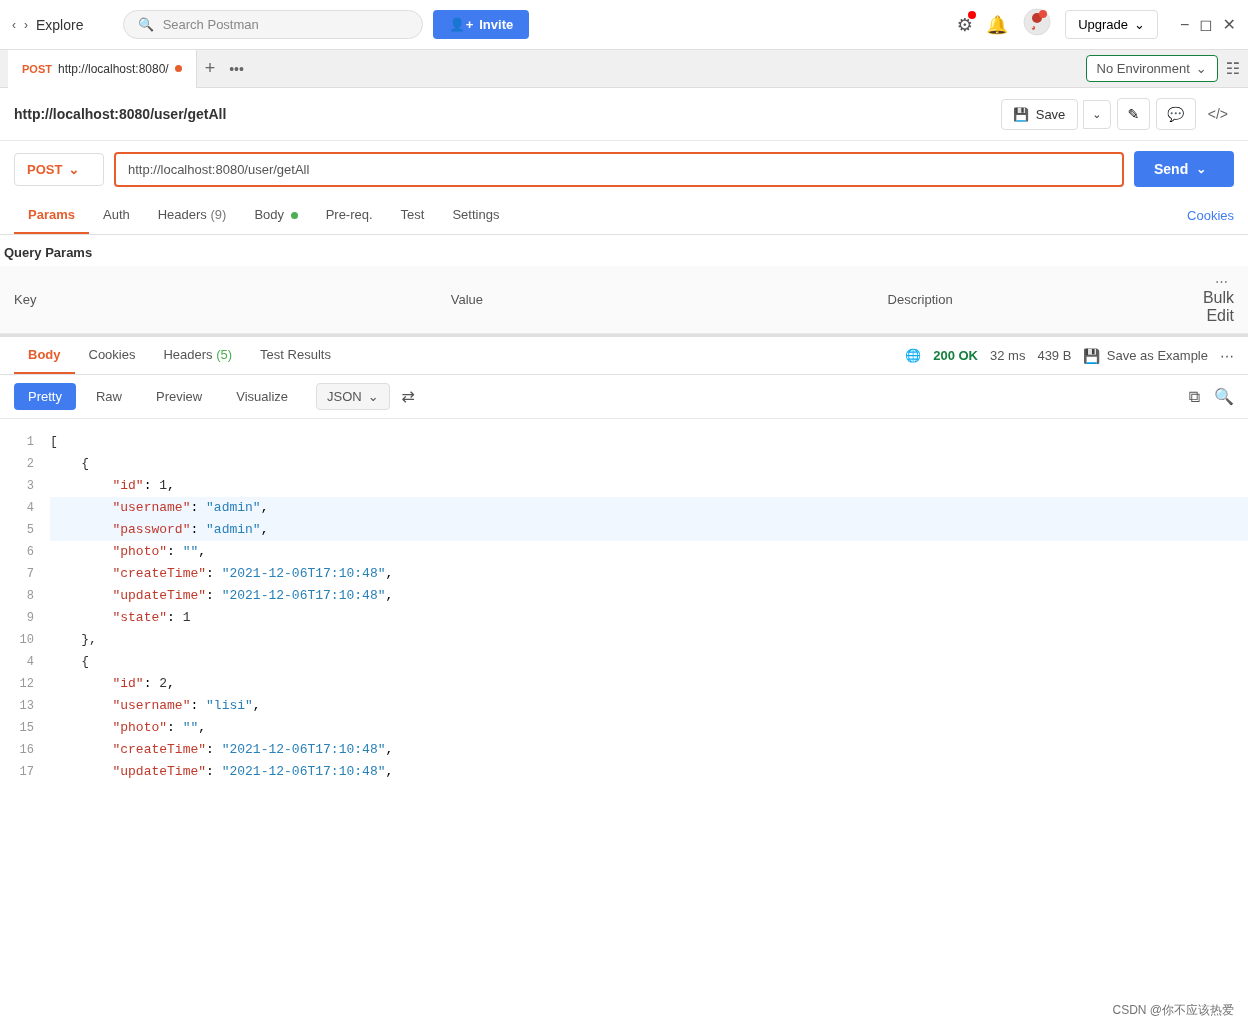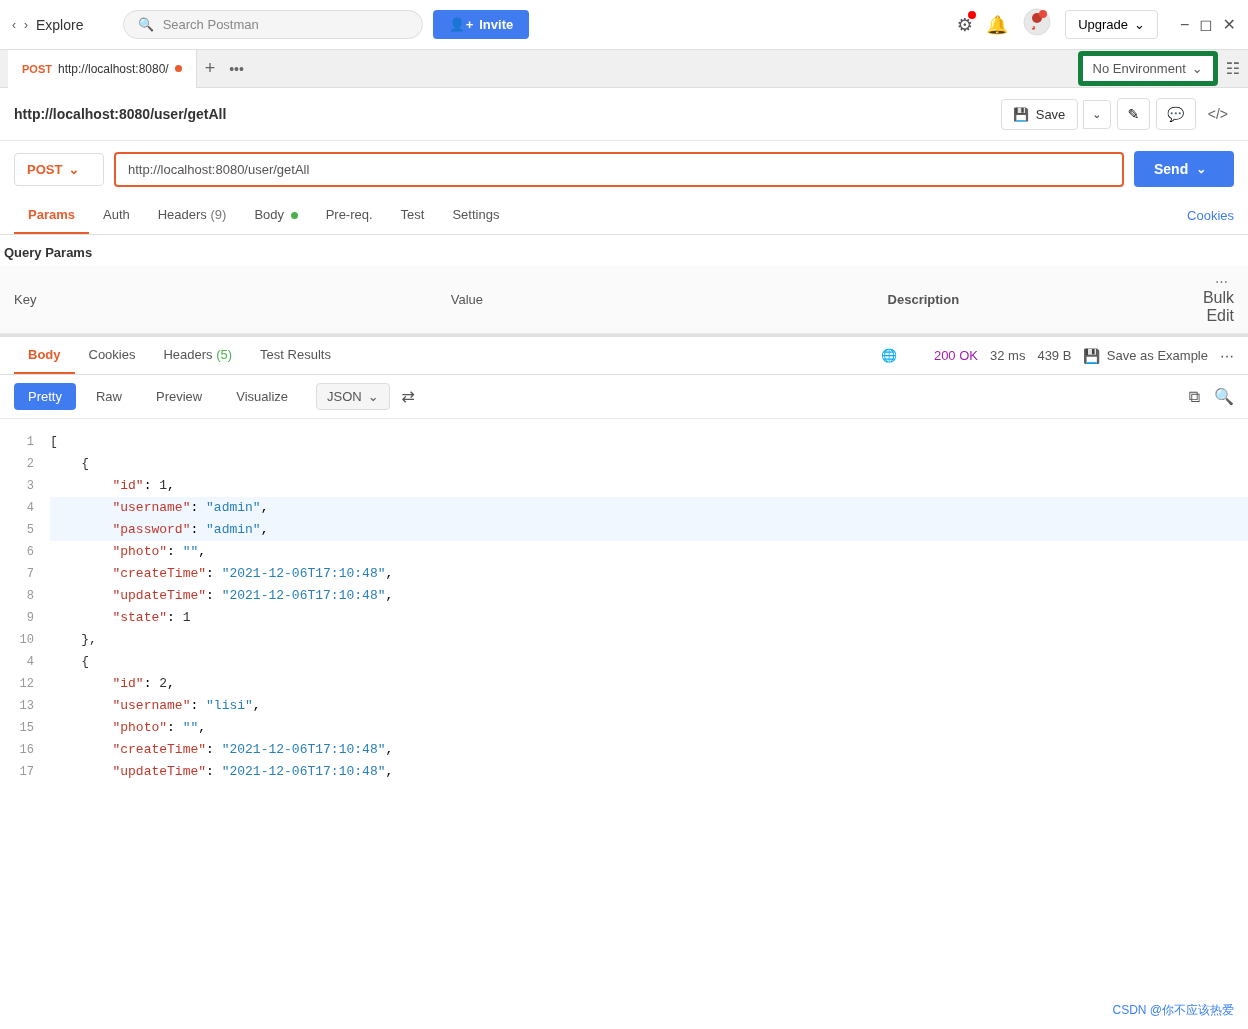--- a/index.html
+++ b/index.html
@@ -45,21 +45,21 @@
       height: 38px; background: #fff; border-right: 1px solid #ddd;
       font-size: 12px; cursor: pointer; position: relative; max-width: 220px;
     }
     .tab-method { color: #e85d2c; font-weight: 700; font-size: 11px; }
     .tab-url { color: #333; font-size: 12px; overflow: hidden; text-overflow: ellipsis; white-space: nowrap; max-width: 130px; }
     .tab-dot { width: 7px; height: 7px; background: #e85d2c; border-radius: 50%; }
     .tab-plus { font-size: 18px; color: #666; padding: 0 8px; cursor: pointer; }
     .tab-more { font-size: 14px; color: #666; padding: 0 6px; cursor: pointer; }
     .env-selector {
       margin-left: auto; display: flex; align-items: center; gap: 6px;
-      border: 5px solid #15803d; border-radius: 4px; padding: 5px 10px;
+      border: 1px solid #15803d; border-radius: 4px; padding: 5px 10px;
       font-size: 13px; cursor: pointer; background: #fff; color: #555;
     }
     .grid-icon { font-size: 16px; color: #666; margin-left: 8px; cursor: pointer; }
 
     
     .url-bar-container {
       display: flex; align-items: center; padding: 10px 14px;
       border-bottom: 1px solid #e8e8e8; gap: 10px;
     }
     .url-title { font-size: 14px; font-weight: 600; color: #333; flex: 1; }
@@ -115,39 +115,39 @@
     .query-params-label {
       padding: 10px 4px 6px; font-size: 13px; font-weight: 600; color: #333;
     }
     .params-table { width: 100%; border-collapse: collapse; }
     .params-table th {
       text-align: left; padding: 8px 14px; font-size: 13px; font-weight: 500;
       color: #555; border-bottom: 1px solid #e8e8e8; background: #fafafa;
     }
     .params-table .col-key { width: 35%; }
     .params-table .col-value { width: 35%; }
-    .params-table .col-desc { width: 25%; font-weight: bold; }
+    .params-table .col-desc { width: 25%; }
     .params-table .col-actions { width: 5%; text-align: right; }
     .bulk-edit-link { color: #555; font-size: 16px; cursor: pointer; }
     .more-dots { color: #555; cursor: pointer; margin-right: 6px; }
 
     
     .response-section { border-top: 3px solid #e0e0e0; }
     .response-tabs {
       display: flex; align-items: center; padding: 0 14px;
       border-bottom: 1px solid #e0e0e0; background: #fff; gap: 0;
     }
     .resp-tab {
       padding: 10px 14px; font-size: 13px; cursor: pointer; color: #555;
       border-bottom: 2px solid transparent;
     }
     .resp-tab.active { color: #e85d2c; border-bottom: 2px solid #e85d2c; font-weight: 600; }
     .resp-tab .count { color: #4CAF50; }
     .resp-status { margin-left: auto; display: flex; align-items: center; gap: 12px; font-size: 13px; }
-    .status-ok { color: #a21caf; font-weight: 400; margin-left: 24px; }
+    .status-ok { color: #15803d; font-weight: 700; }
     .status-time { color: #555; }
     .status-size { color: #555; }
     .save-example-btn {
       display: flex; align-items: center; gap: 6px; color: #555;
       font-size: 13px; cursor: pointer; background: none; border: none;
     }
     .save-icon { font-size: 14px; }
     .resp-more { color: #555; cursor: pointer; font-size: 14px; }
 
     
@@ -181,21 +181,21 @@
     }
     .line-content { flex: 1; line-height: 22px; white-space: pre; }
     .line-content.highlight { background: #f0f7ff; }
     .json-bracket { color: #333; }
     .json-key { color: #c0392b; }
     .json-str { color: #2980b9; }
     .json-num { color: #333; }
 
     
     .watermark {
-      position: fixed; bottom: 10px; right: 14px; font-size: 12px; color: #3b82f6;
+      position: fixed; bottom: 10px; right: 14px; font-size: 12px; color: #737373;
     }
   </style>
 </head>
 <body>
 
 <div class="titlebar">
   <div class="titlebar-left">
     <span class="chevron-icon">‹</span>
     <span class="chevron-icon">›</span>
     <span style="font-size:14px;font-weight:500;color:#333;">Explore</span>

